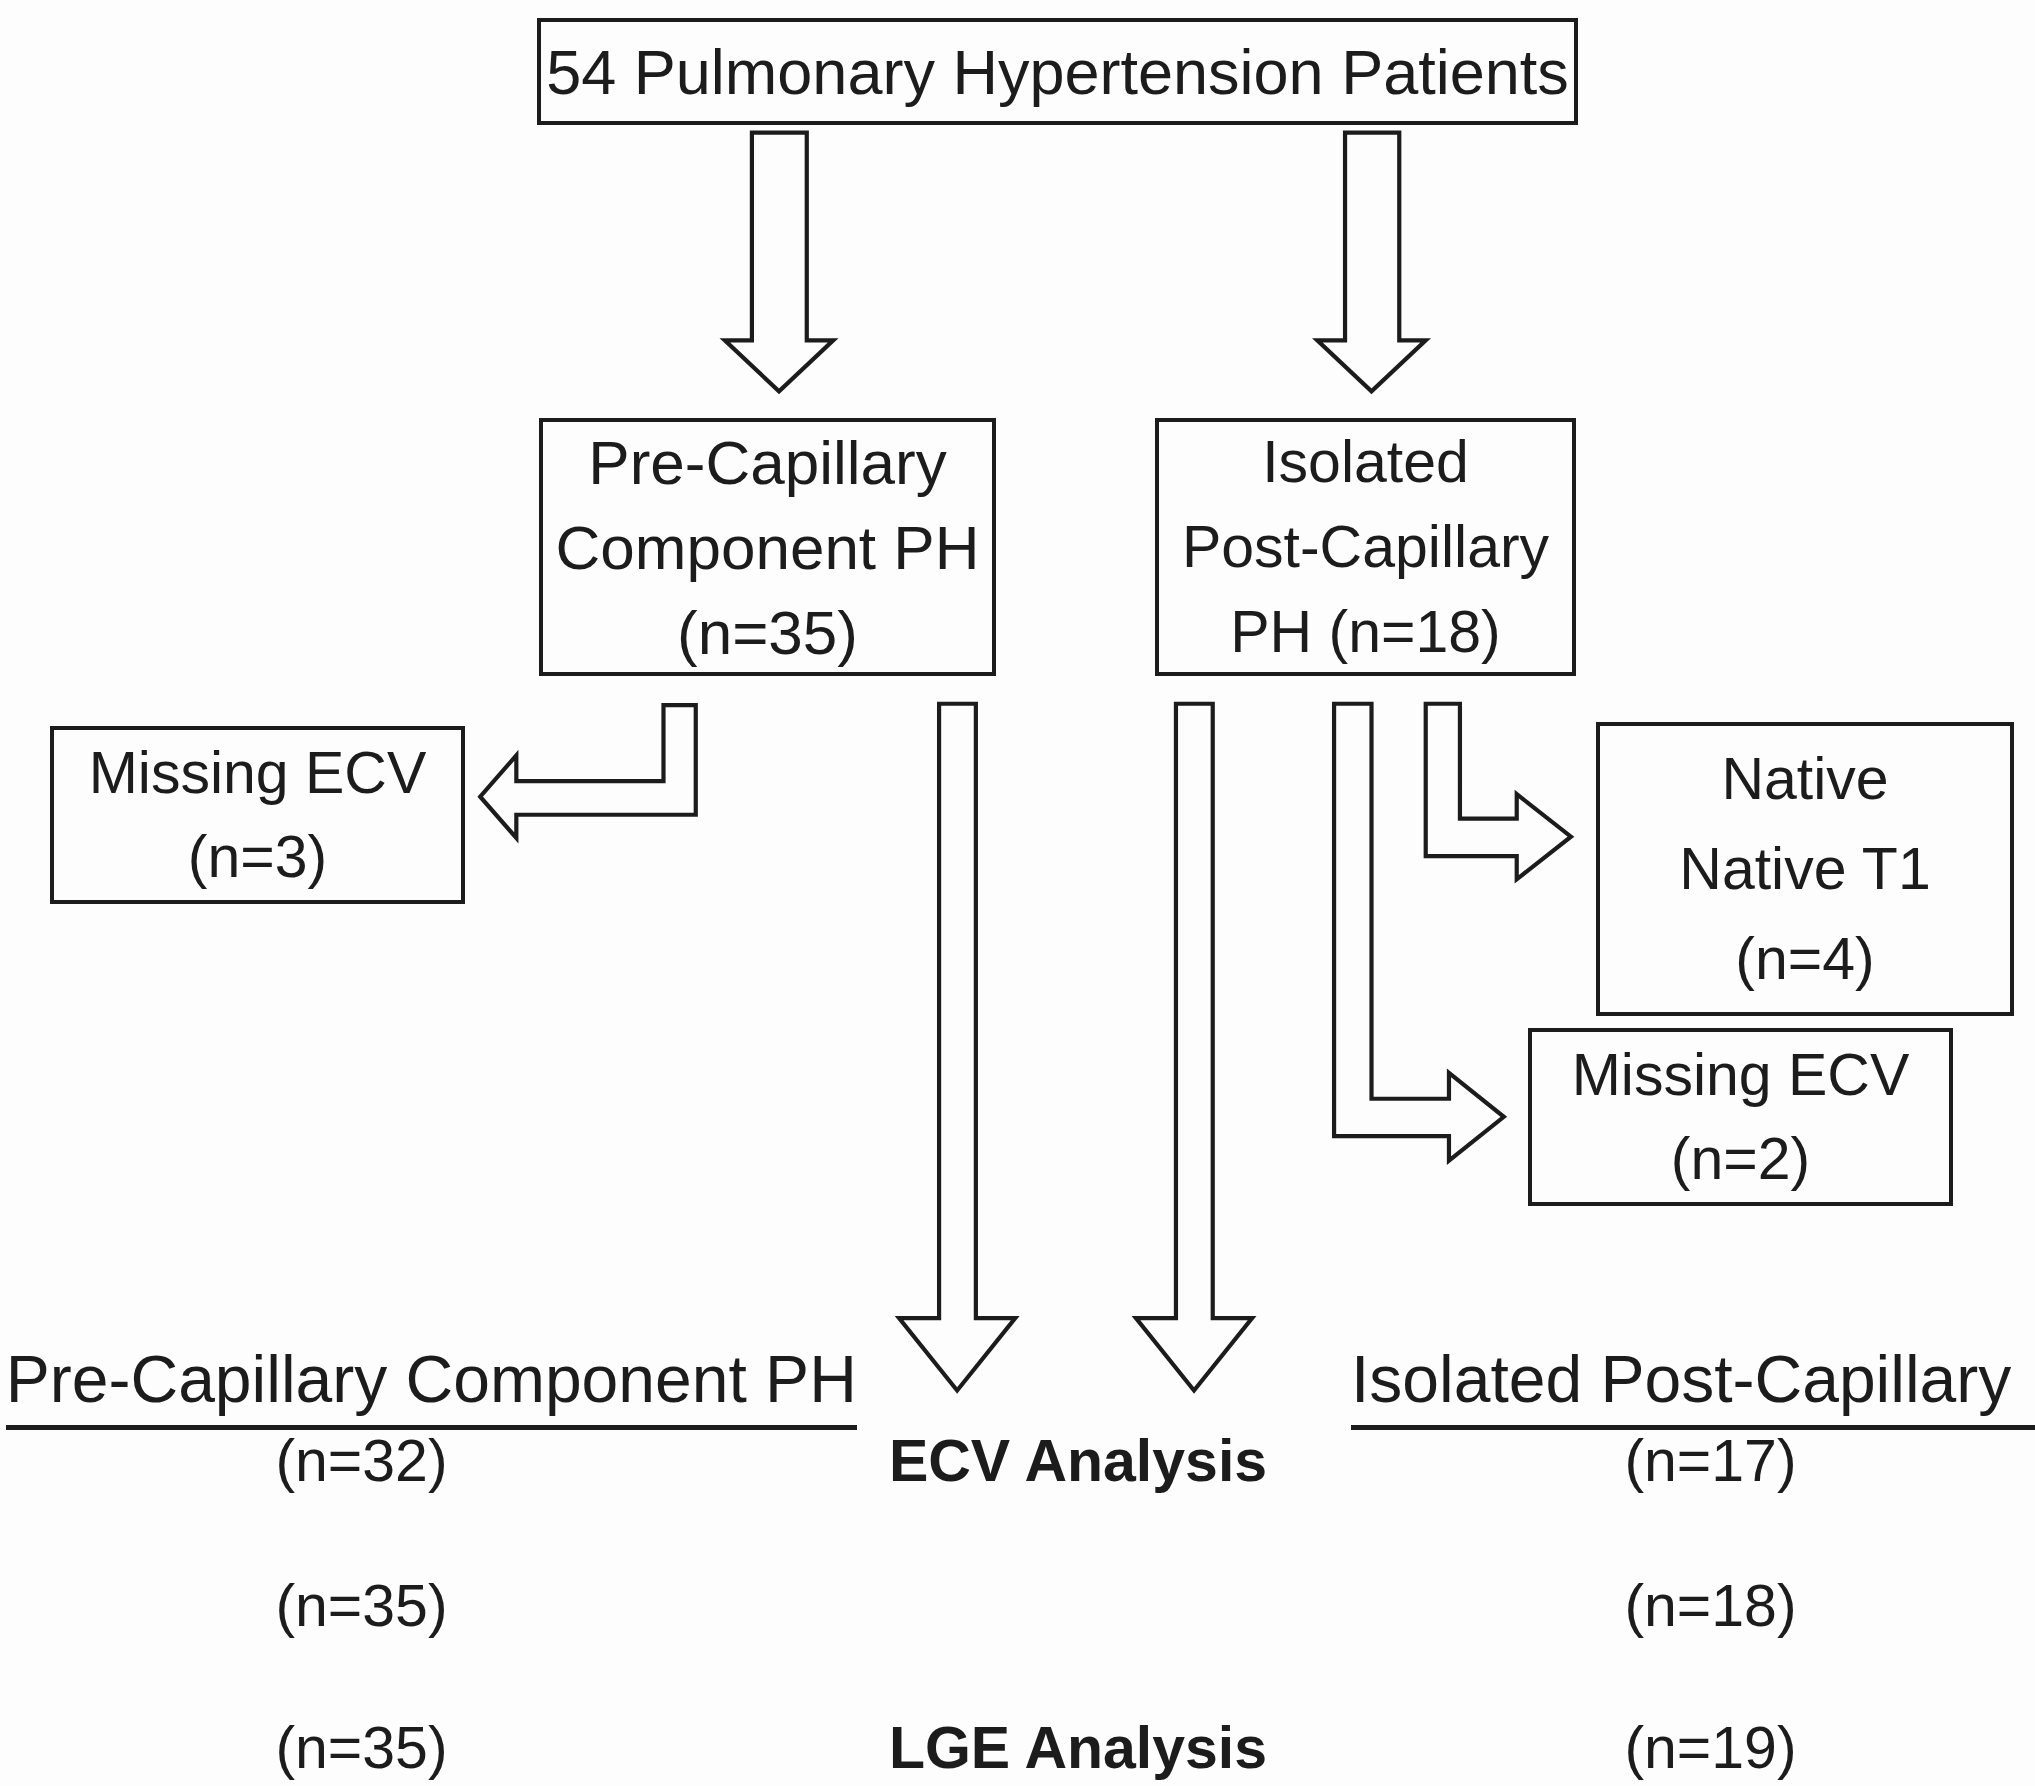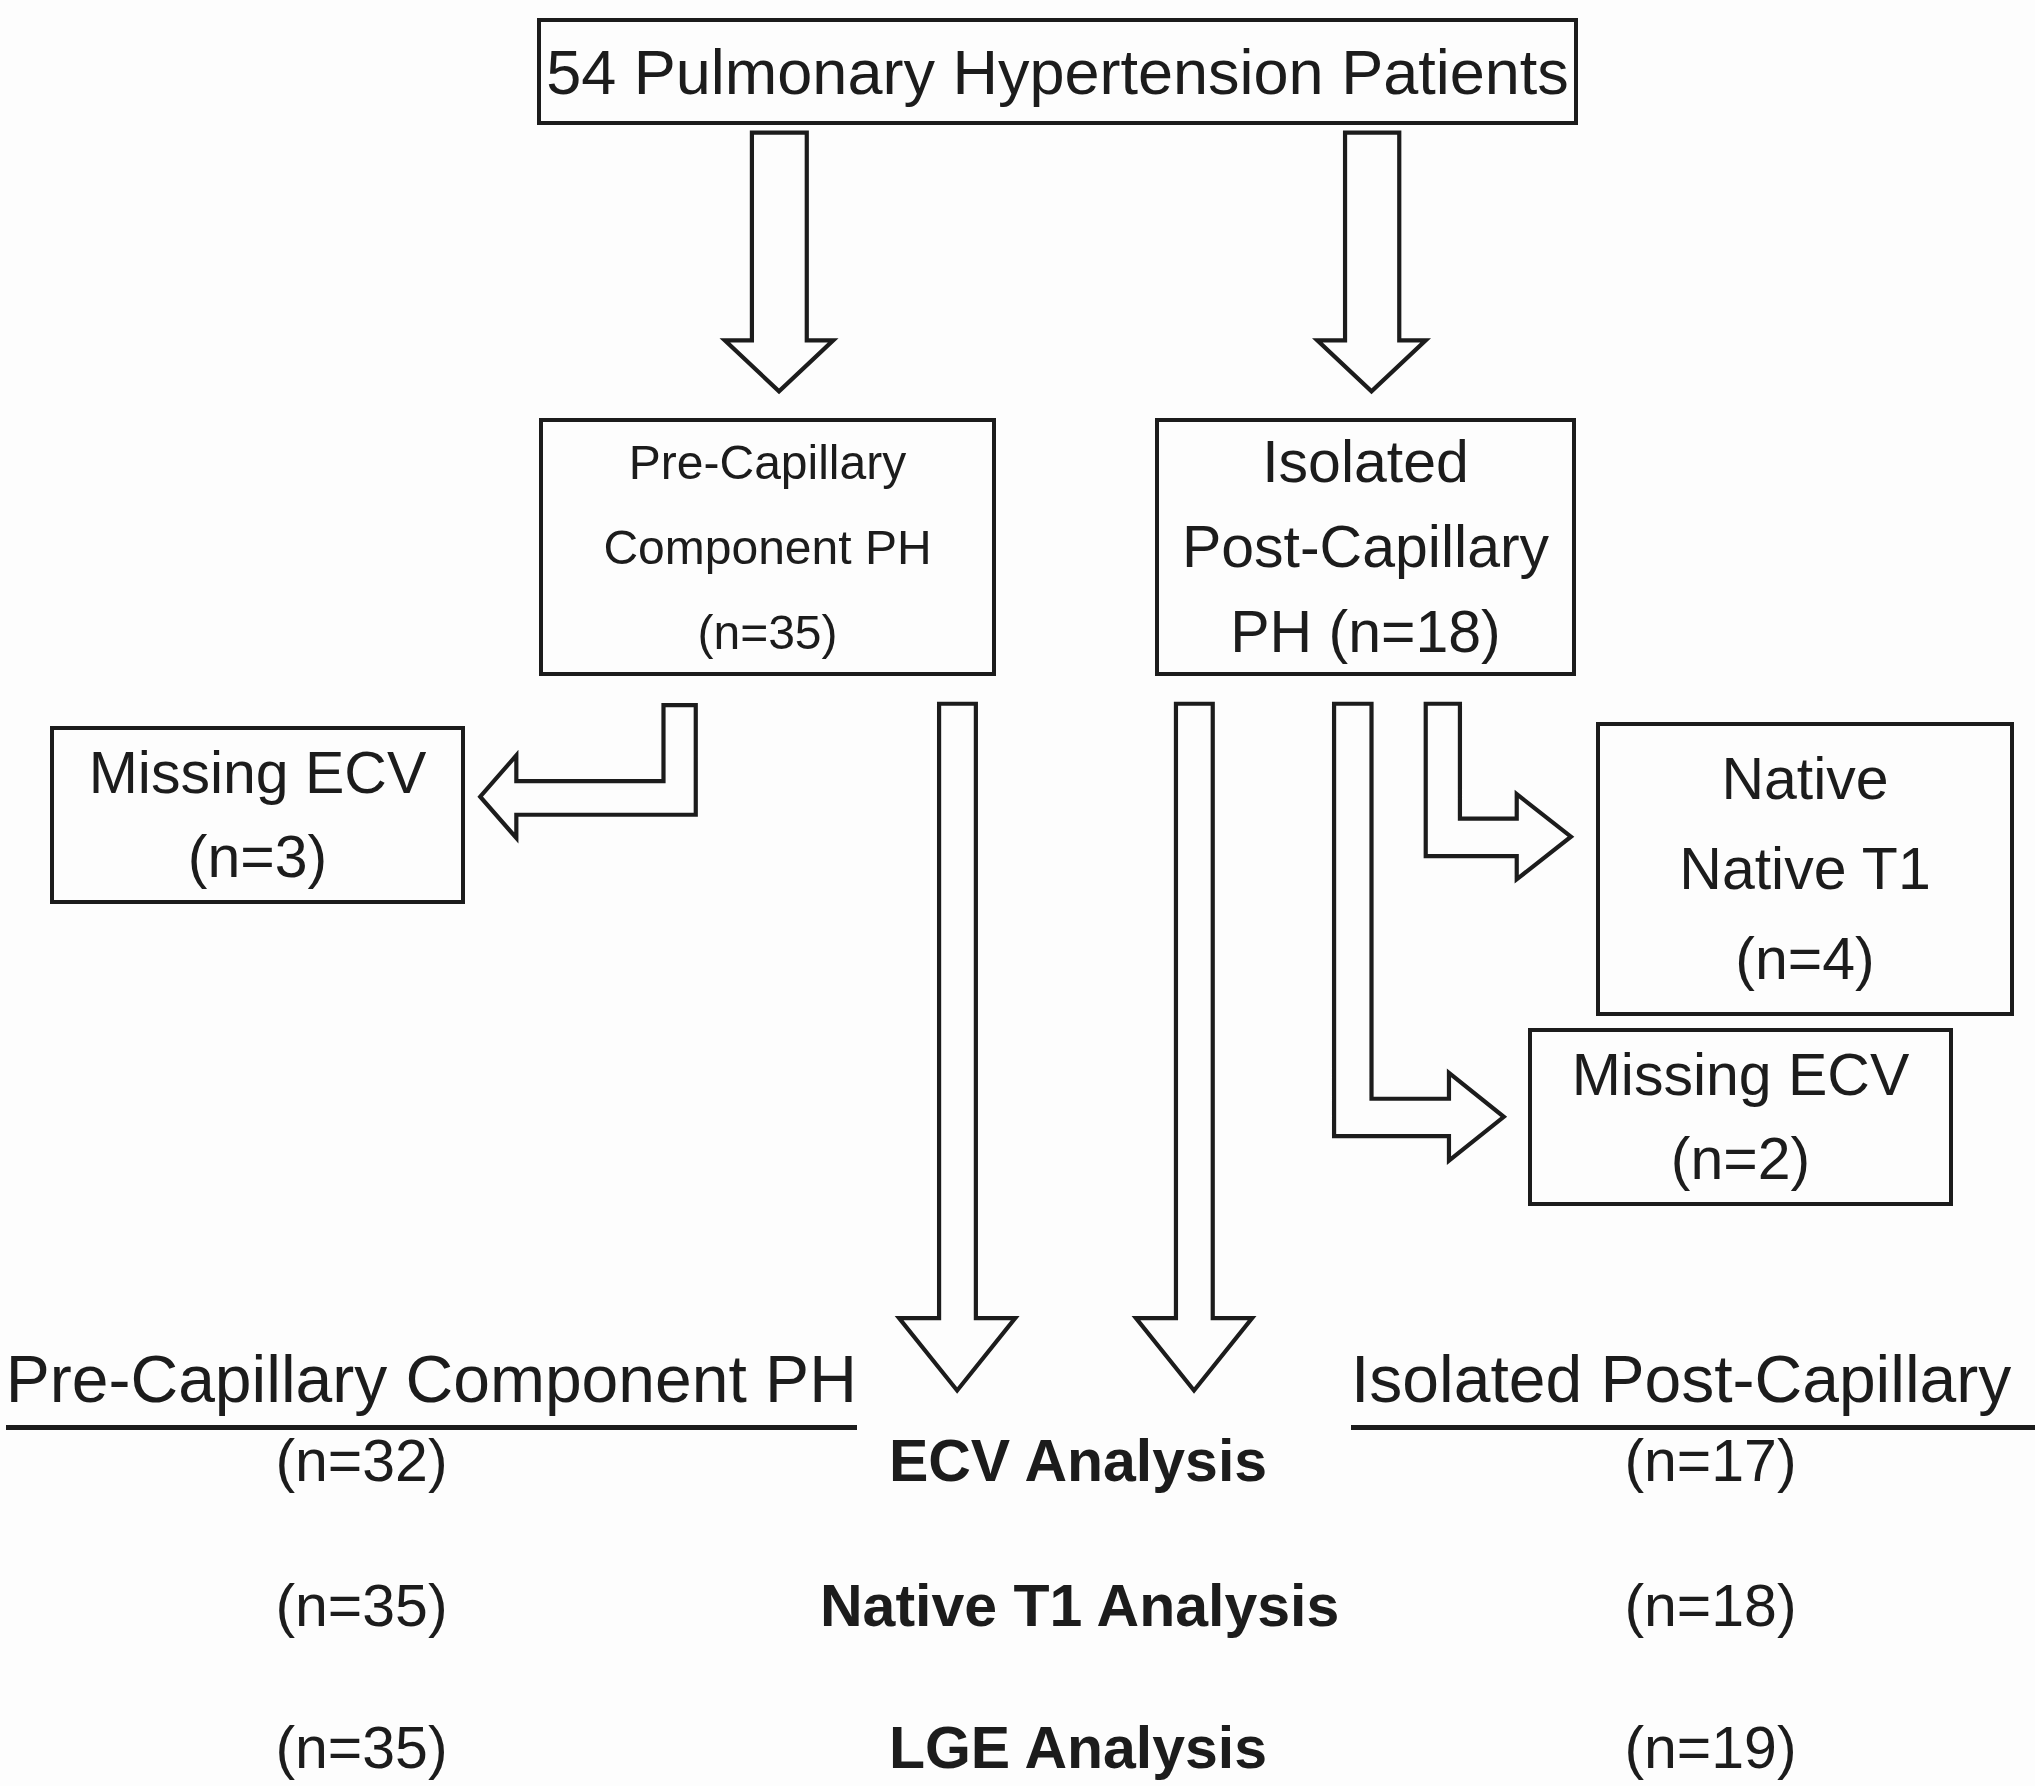--- a/index.html
+++ b/index.html
@@ -41,21 +41,21 @@
     justify-content: center;
     text-align: center;
   }
   .box span { display: block; white-space: nowrap; }
   #box-total {
     left: 537px; top: 18px; width: 1041px; height: 107px;
     font-size: 63px;
   }
   #box-precap {
     left: 539px; top: 418px; width: 457px; height: 258px;
-    font-size: 48px; line-height: 85px;
+    font-size: 62px; line-height: 85px;
   }
   #box-iso {
     left: 1155px; top: 418px; width: 421px; height: 258px;
     font-size: 59px; line-height: 85px; text-align: center;
   }
   #box-ecv3 {
     left: 50px; top: 726px; width: 415px; height: 178px;
     font-size: 59px; line-height: 84px;
   }
   #box-nt1 {
@@ -146,21 +146,20 @@
   </div>
   <div class="bheader" id="bheader-right">
     <span>Isolated Post-Capillary PH</span>
   </div>
 
   <div class="cell r1 c-left">(n=32)</div>
   <div class="cell r1 c-mid">ECV Analysis</div>
   <div class="cell r1 c-right">(n=17)</div>
 
   <div class="cell r2 c-left">(n=35)</div>
-  <div class="cell r2 c-mid">Native T1 Analysis</div>
   <div class="cell r2 c-right">(n=18)</div>
 
   <div class="cell r3 c-left">(n=35)</div>
   <div class="cell r3 c-mid">LGE Analysis</div>
   <div class="cell r3 c-right">(n=19)</div>
 
 </div>
 
 
 </body></html>

